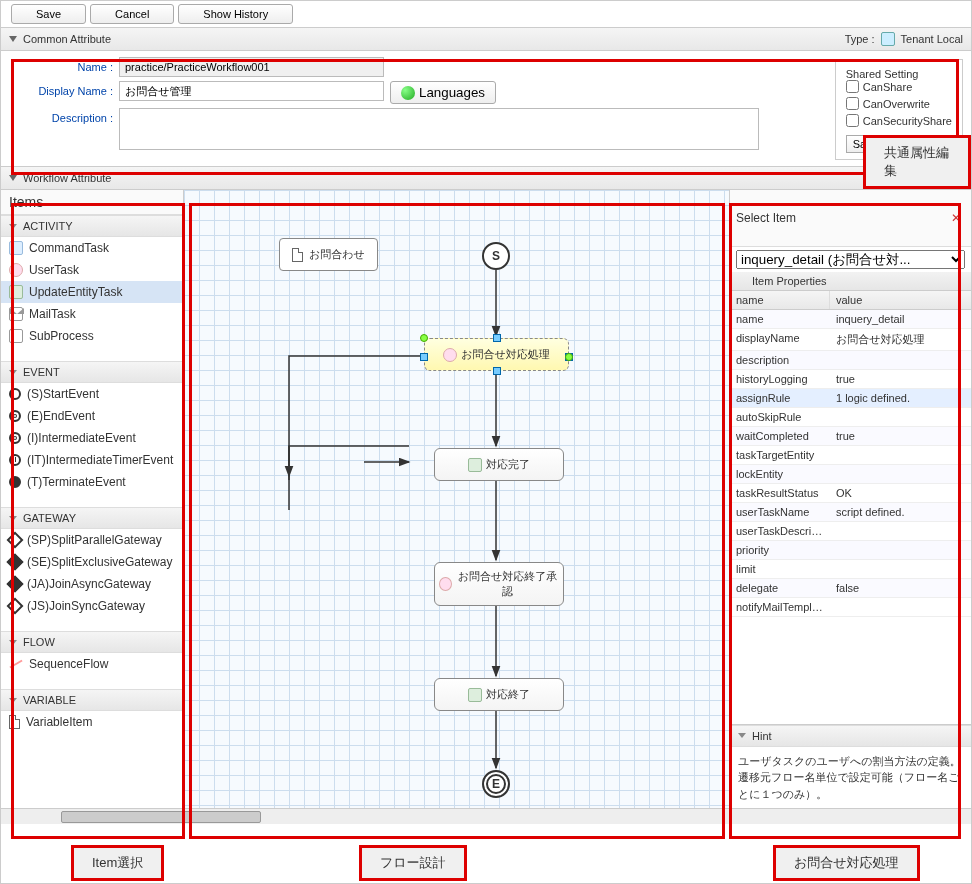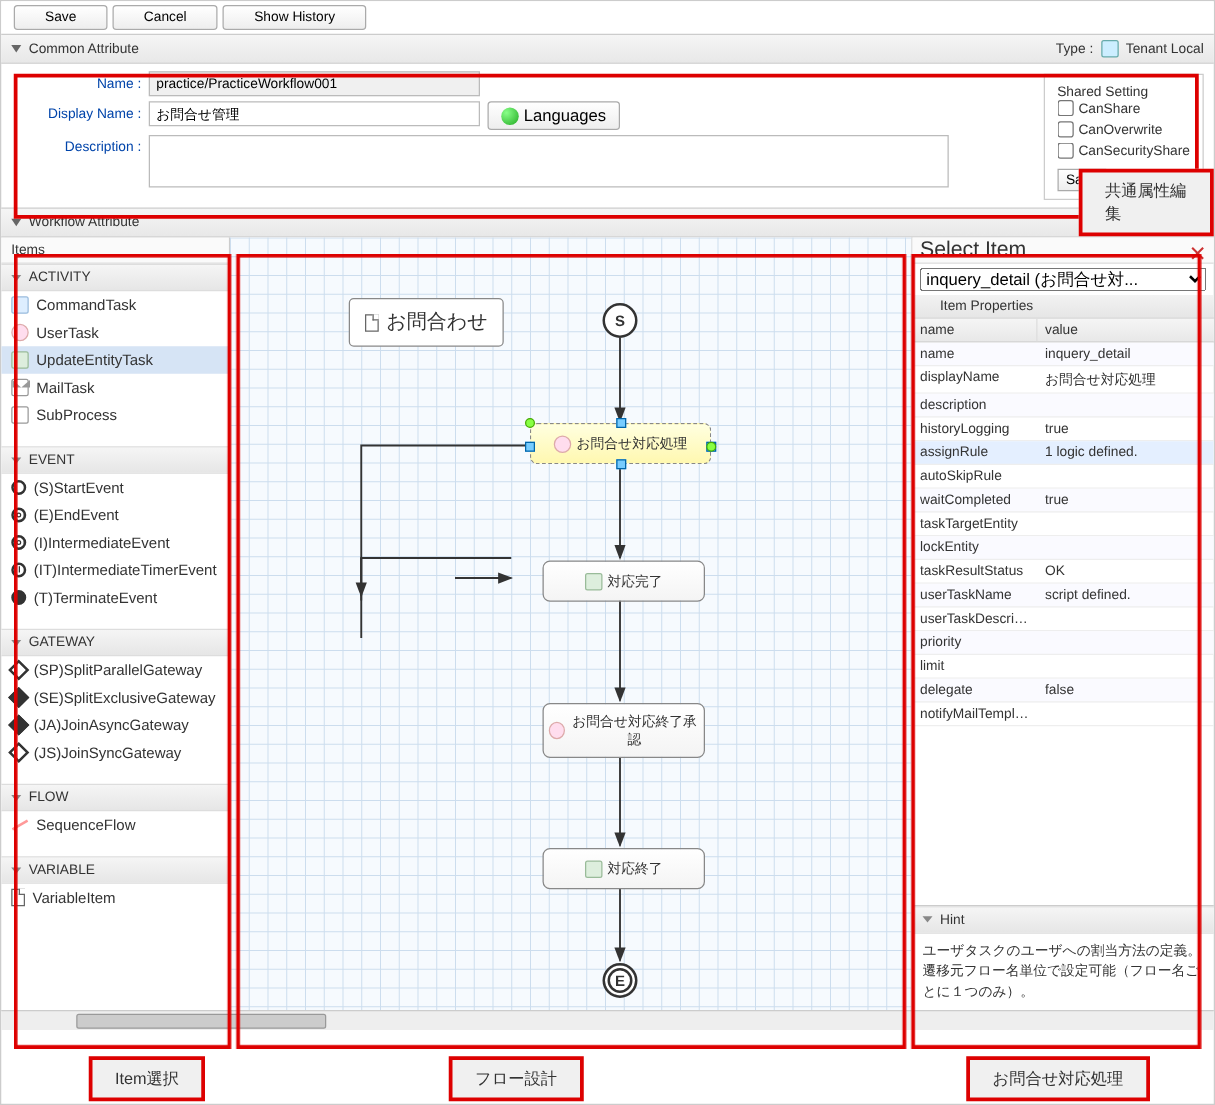--- a/index.html
+++ b/index.html
@@ -24,21 +24,21 @@
 .form-row textarea { border: 1px solid #bbb; padding: 3px 5px; font-size: 11px; width: 640px; height: 42px; resize: none; }
 .lang-btn { background: linear-gradient(#fff,#eee); border: 1px solid #aaa; border-radius: 3px; padding: 3px 10px; margin-left: 6px; display: inline-flex; align-items: center; gap: 4px; cursor: pointer; }
 .globe { width: 14px; height: 14px; background: radial-gradient(circle at 30% 30%, #8f8, #2a2); border-radius: 50%; }
 
 .shared-box { border: 1px solid #ccc; padding: 8px 10px 6px; position: relative; margin-top: 2px; }
 .chk-row { display: flex; align-items: center; gap: 4px; margin-bottom: 4px; white-space: nowrap; }
 .save-sm { border: 1px solid #aaa; background: linear-gradient(#fff,#eee); padding: 2px 6px; font-size: 11px; cursor: pointer; margin-top: 4px; }
 
 .wf-body { display: flex; height: 618px; }
 .items-panel { width: 183px; border-right: 1px solid #ccc; overflow-y: auto; }
-.panel-title { background: #fafafa; padding: 4px 8px; font-size: 11px; color: #333; border-bottom: 1px solid #ddd; }
+.panel-title { background: #fafafa; padding: 4px 8px; font-size: 14px; color: #333; border-bottom: 1px solid #ddd; }
 .grp-hdr { background: linear-gradient(#f5f5f5,#e6e6e6); border-top: 1px solid #ddd; border-bottom: 1px solid #ddd; padding: 4px 8px; display: flex; align-items: center; gap: 6px; font-size: 11px; }
 .grp-hdr .chev2 { width: 0; height: 0; border-left: 4px solid transparent; border-right: 4px solid transparent; border-top: 5px solid #888; }
 .item-row { display: flex; align-items: center; gap: 6px; padding: 4px 8px; cursor: pointer; font-size: 12px; }
 .item-row.sel { background: #d6e4f5; }
 .ico { width: 14px; height: 14px; display: inline-flex; align-items: center; justify-content: center; font-size: 10px; }
 .ico-cmd { background: #def; border: 1px solid #9bd; border-radius: 2px; }
 .ico-usr { background: #fde; border: 1px solid #daa; border-radius: 50%; }
 .ico-upd { background: #ded; border: 1px solid #9b9; border-radius: 2px; }
 .ico-mail { border: 1px solid #999; border-radius: 2px; position: relative; }
 .ico-mail::after { content:""; position: absolute; top: 0; left: 0; right: 0; border-top: 6px solid transparent; border-left: 7px solid #999; border-right: 7px solid #999; height: 0;}
@@ -55,25 +55,25 @@
 .ico-doc::after { content:""; position:absolute; top:-1px; right:-1px; width:4px; height:4px; background:#fff; border-left:1px solid #666; border-bottom:1px solid #666; }
 
 .canvas-panel { flex: 1; position: relative; overflow: auto; background-image: linear-gradient(#cde 1px, transparent 1px), linear-gradient(90deg, #cde 1px, transparent 1px); background-size: 15px 15px; background-color: #f6fafe; }
 .canvas-inner { width: 900px; height: 900px; position: relative; }
 .node { position: absolute; background: linear-gradient(#fff,#f4f4f4); border: 1px solid #888; border-radius: 6px; text-align: center; padding: 8px 4px; font-size: 11px; display: flex; align-items: center; justify-content: center; gap: 4px; }
 .node.sel { background: linear-gradient(#ffffe0,#fff8b0); border: 1px dashed #888; }
 .handle { width: 8px; height: 8px; background: #7cf; border: 1px solid #06a; position: absolute; }
 .anchor { width: 8px; height: 8px; background: #8f4; border: 1px solid #4a0; border-radius: 50%; position: absolute; }
 .ev { position: absolute; width: 28px; height: 28px; border: 2px solid #333; border-radius: 50%; background: #fff; display:flex; align-items:center; justify-content:center; font-size:12px; font-weight:bold; }
 .ev.end { border-width: 2px; box-shadow: inset 0 0 0 2px #fff, inset 0 0 0 4px #333; }
-.sticky { position: absolute; background: #fff; border: 1px solid #888; border-radius: 4px; padding: 8px 12px; display: flex; align-items: center; gap: 6px; font-size: 16px; }
+.sticky { position: absolute; background: #fff; border: 1px solid #888; border-radius: 4px; padding: 8px 12px; display: flex; align-items: center; gap: 6px; font-size: 11px; }
 svg.edges { position: absolute; top:0; left:0; pointer-events: none; }
 
 .props-panel { width: 242px; border-left: 1px solid #ccc; display: flex; flex-direction: column; }
-.sel-item { padding: 0 6px; display: flex; align-items: center; justify-content: space-between; border-bottom: 1px solid #ddd; font-size: 17px; background: #fafafa; }
+.sel-item { padding: 21px 6px; display: flex; align-items: center; justify-content: space-between; border-bottom: 1px solid #ddd; font-size: 12px; background: #fafafa; }
 .sel-icon-del { width: 14px; height: 14px; color: #c33; cursor:pointer; margin-left:4px; }
 .prop-hdr { background: linear-gradient(#f2f2f2,#e6e6e6); padding: 3px 22px; font-size: 11px; border-bottom:1px solid #ccc; }
 .prop-tbl { flex: 1; overflow-y: auto; }
 .prop-thead { display: flex; background: linear-gradient(#f5f5f5,#e8e8e8); border-bottom: 1px solid #ccc; }
 .prop-thead div { padding: 3px 6px; font-size: 11px; }
 .prop-thead div:first-child { width: 100px; border-right: 1px solid #ddd; }
 .prop-row { display: flex; border-bottom: 1px solid #eee; font-size: 11px; }
 .prop-row:nth-child(odd) { background: #fafaff; }
 .prop-row.hl { background: #e4efff; }
 .prop-row div { padding: 3px 6px; overflow: hidden; text-overflow: ellipsis; white-space: nowrap; }

